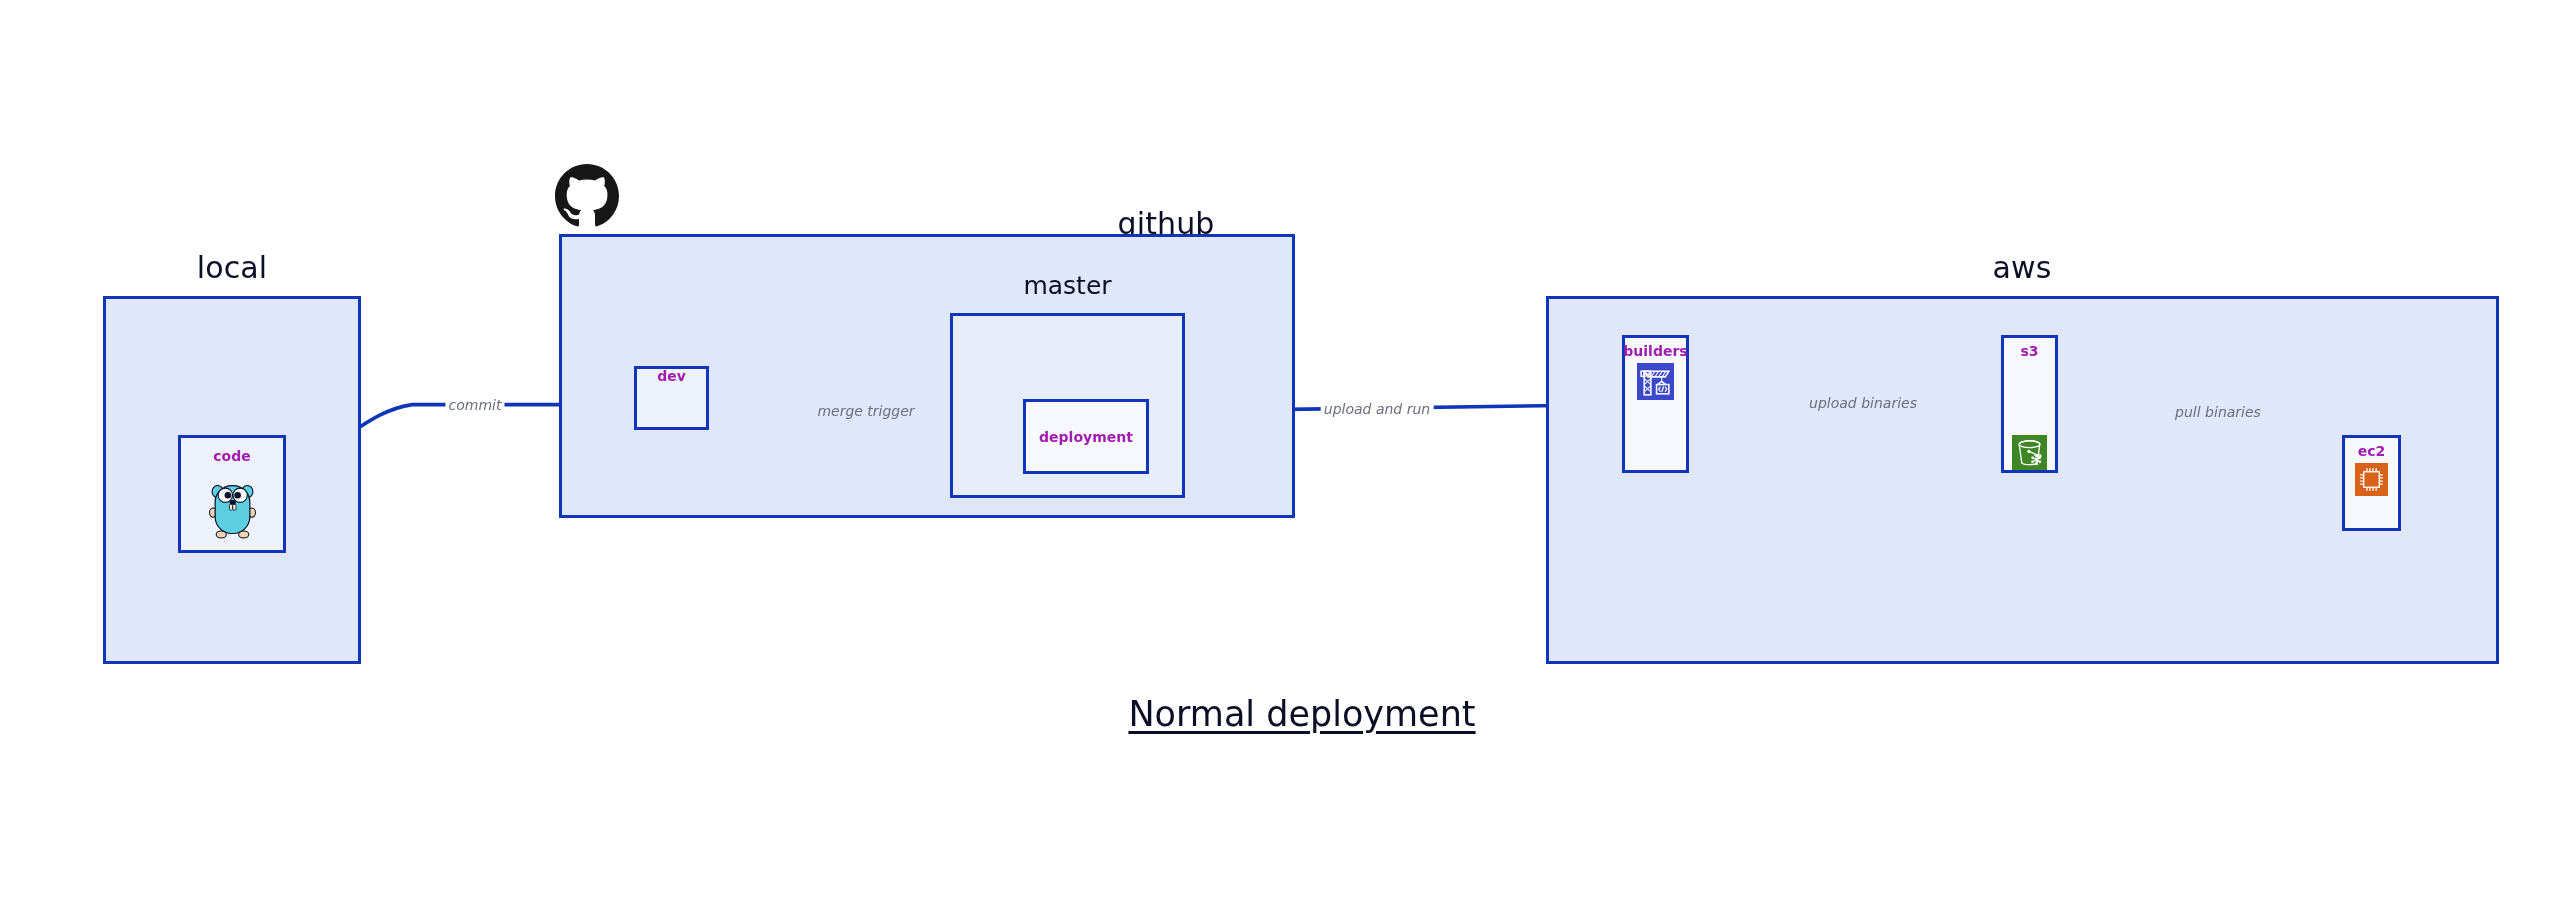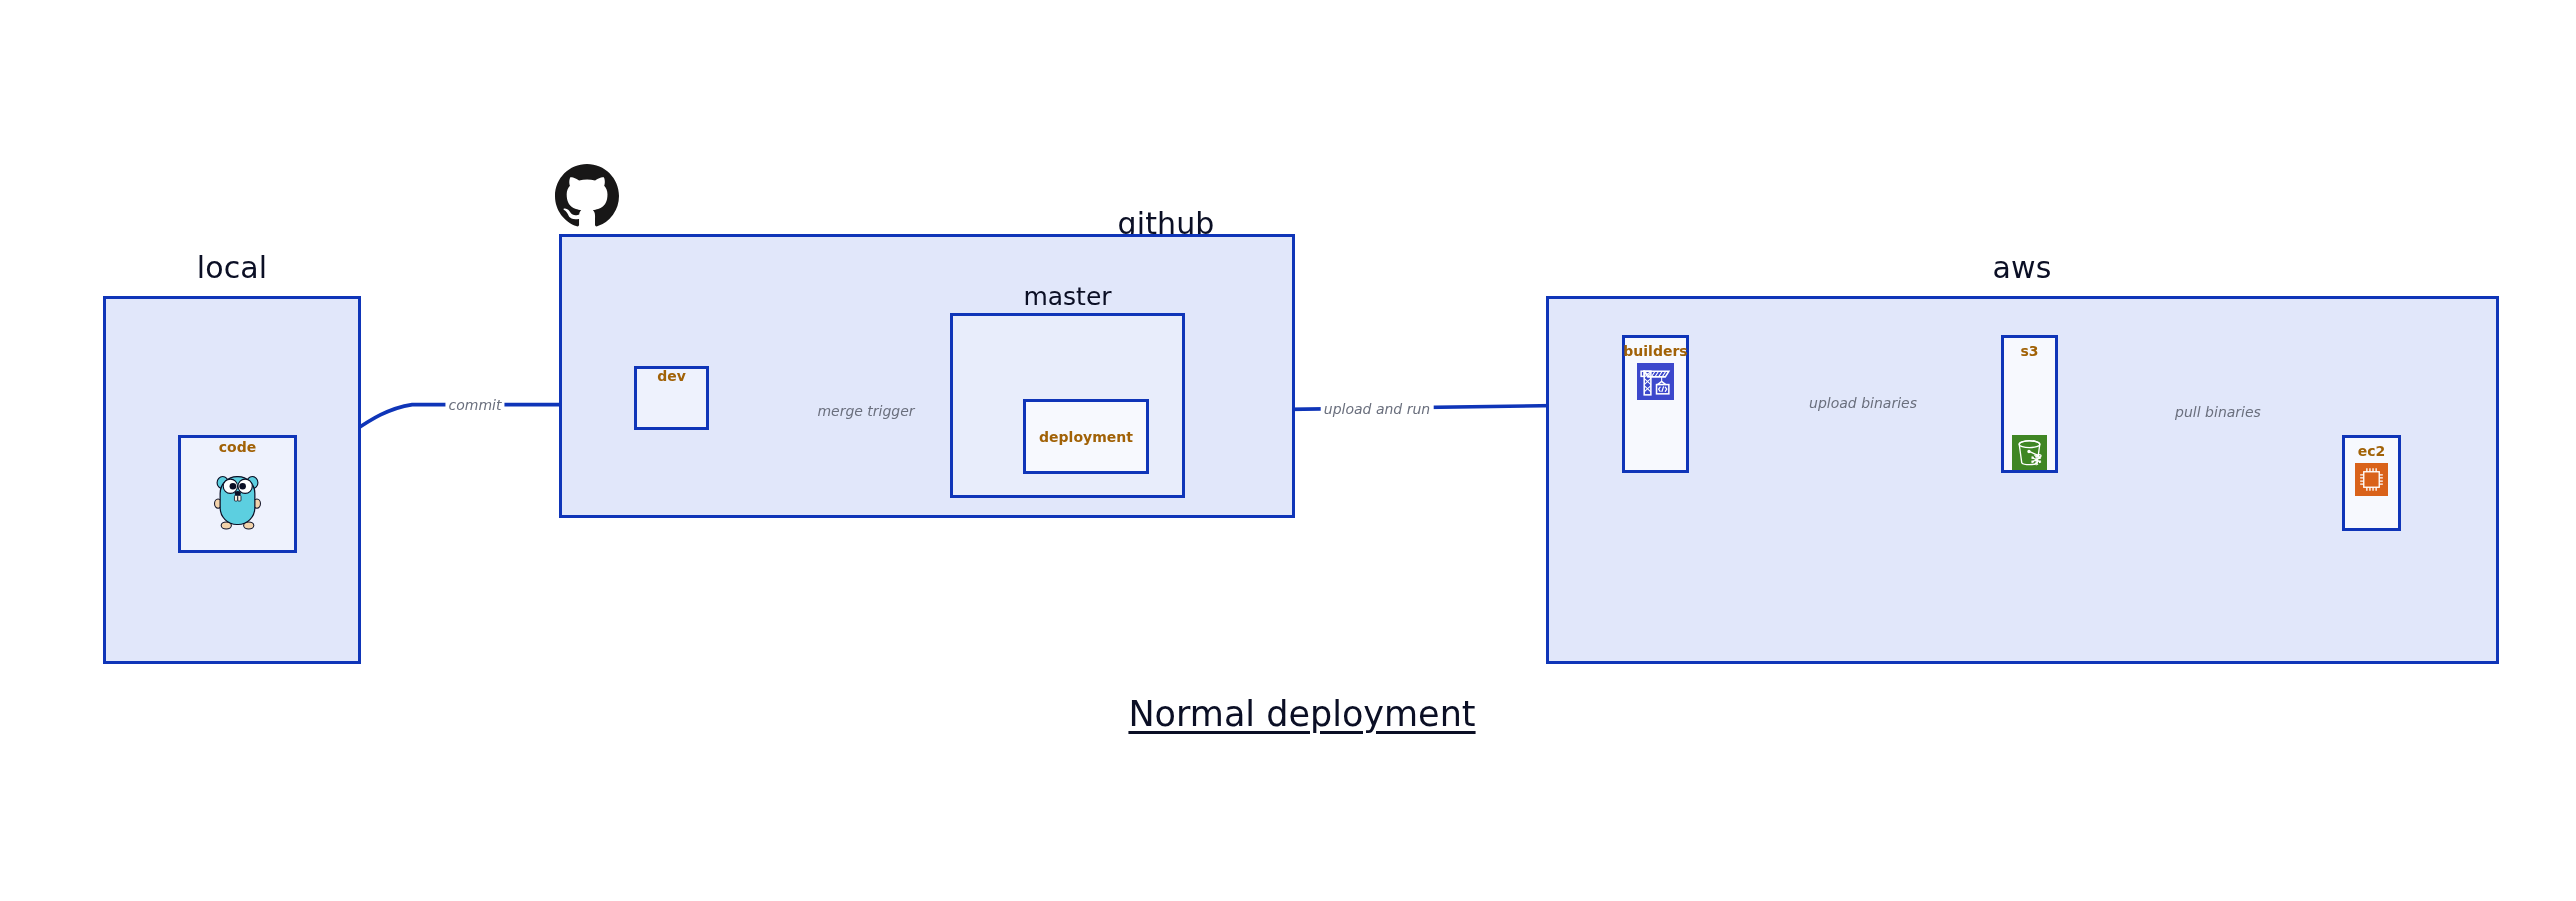--- a/index.html
+++ b/index.html
@@ -67,21 +67,21 @@
     border: 3.1px solid #0f35b8;
     box-sizing: border-box;
     display: flex;
     flex-direction: column;
     align-items: center;
   }
   .node.white {
     background: #f7f9fe;
   }
   .node-label {
-    color: #a16207;
+    color: #a21caf;
     font-size: 14px;
     font-weight: 700;
     line-height: 1;
     white-space: nowrap;
     font-family: "DejaVu Sans", sans-serif;
   }
   .node-icon {
     line-height: 0;
   }
 
@@ -153,21 +153,21 @@
       <path d="M 4068 785 C 4180 793 4230 820 4290 845" fill="none" stroke="#0f35b8" stroke-width="7"></path>
       <path d="M 4320 818 C 4420 850 4490 900 4547 930" fill="none" stroke="#0f35b8" stroke-width="7" marker-end="url(#arrow)"></path>
     </g>
   </svg>
 
   <div class="group-label" style="left:103px; top:250px; width:258px;">local</div>
 
   <div class="group" style="left:103px; top:296px; width:258px; height:368px;">
   </div>
 
-  <div class="node" style="left:178px; top:435px; width:119px; height:118px; padding-top:2px;gap:8px;">
+  <div class="node" style="left:178px; top:435px; width:108px; height:118px; padding-top:11px;gap:8px;">
     <div class="node-label">code</div>
     <div class="node-icon" style="margin-top:7.2px;">
       <svg width="49" height="61" viewBox="0 0 96 118" xmlns="http://www.w3.org/2000/svg">
 
         <ellipse cx="19" cy="26" rx="11" ry="12" fill="#5ccfe0" stroke="#0b0f25" stroke-width="2.2"></ellipse>
         <ellipse cx="77" cy="26" rx="11" ry="12" fill="#5ccfe0" stroke="#0b0f25" stroke-width="2.2"></ellipse>
 
         <ellipse cx="10" cy="67" rx="7" ry="9" fill="#f2d3ab" stroke="#0b0f25" stroke-width="2"></ellipse>
         <ellipse cx="86" cy="67" rx="7" ry="9" fill="#f2d3ab" stroke="#0b0f25" stroke-width="2"></ellipse>
 
@@ -201,21 +201,21 @@
         2.15 0 3.07-1.87 3.75-3.65 3.95.29.25.54.73.54 1.48 0 1.07-.01 1.93-.01 2.2 0
         .21.15.46.55.38A8.01 8.01 0 0 0 16 8c0-4.42-3.58-8-8-8z"></path>
     </svg>
   </div>
 
   <div class="group-label" style="left:1037px; top:206px; width:258px;">github</div>
 
   <div class="group" style="left:559px; top:234px; width:736px; height:284px;">
   </div>
 
-  <div class="subgroup-label" style="left:950px; top:282px; width:235px;">master</div>
+  <div class="subgroup-label" style="left:950px; top:271px; width:235px;">master</div>
 
   <div class="subgroup" style="left:950px; top:313px; width:235px; height:185px;">
   </div>
 
   <div class="node" style="left:634px; top:366px; width:75px; height:64px;
               ">
     <div class="node-label">dev</div>
   </div>
 
   <div class="node white" style="left:1023px; top:399px; width:126px; height:75px;

